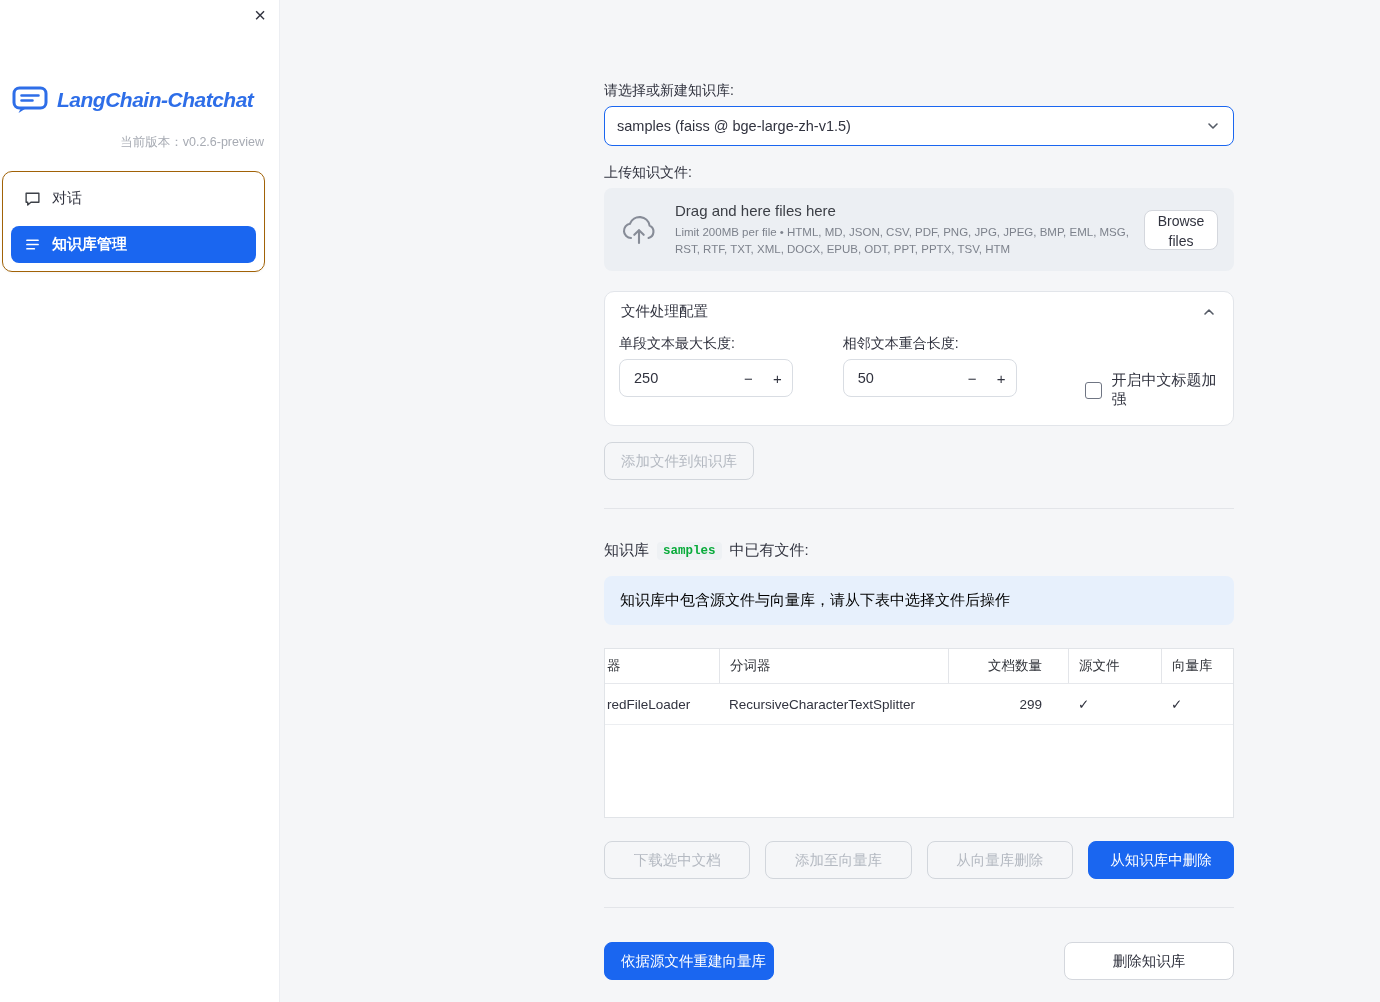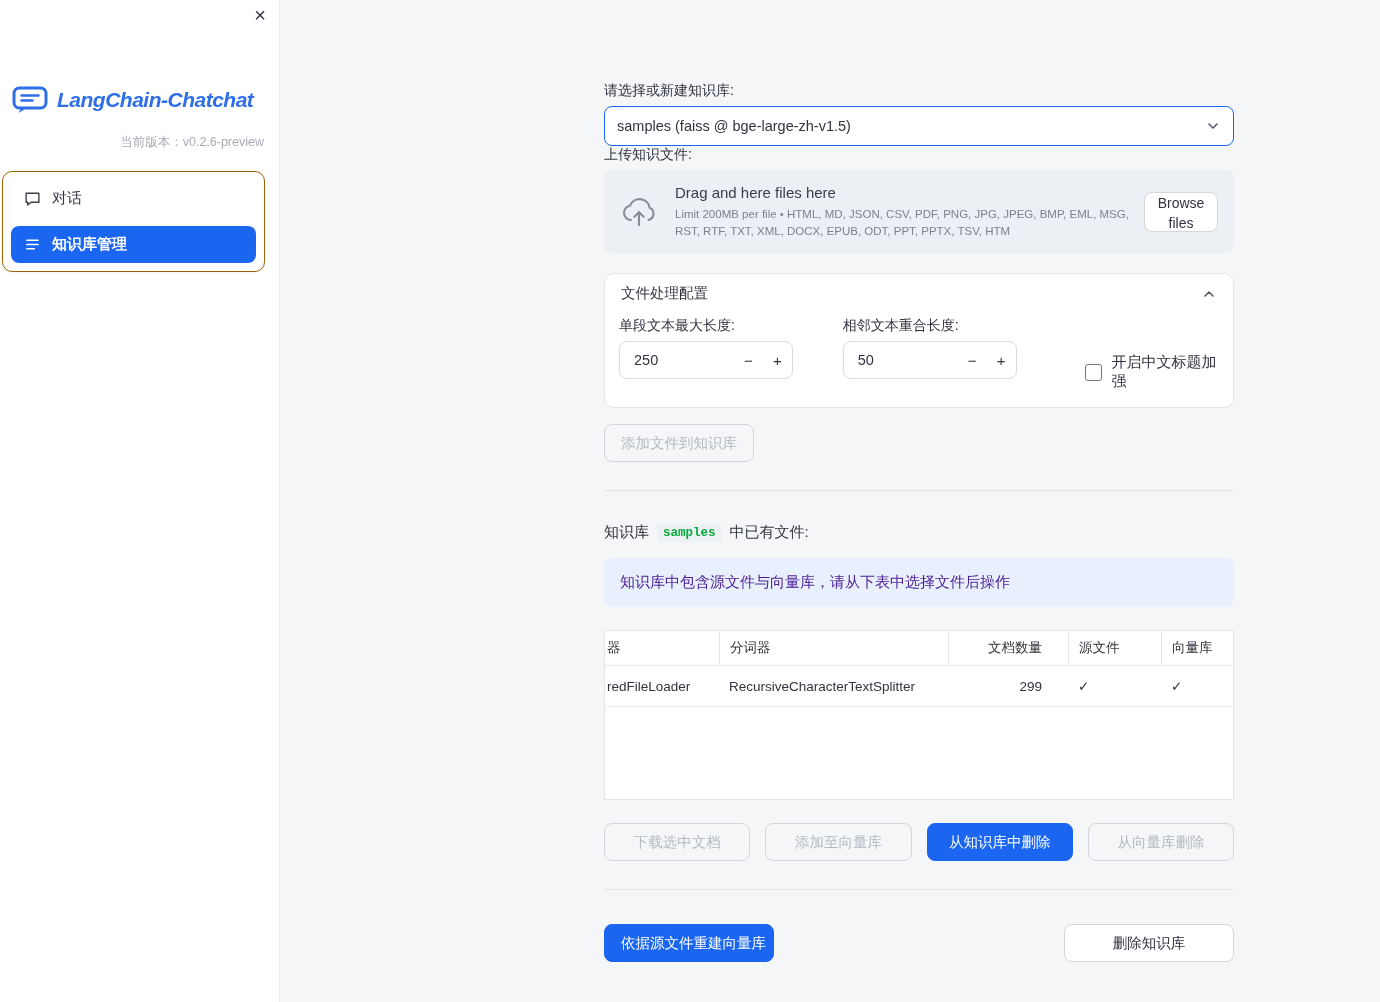--- a/index.html
+++ b/index.html
@@ -37,21 +37,21 @@
   .menu-item + .menu-item { margin-top: 9px; }
   .menu-item.active { background: #1a66f0; color: #ffffff; font-weight: 700; }
   .mi-icon { display: inline-flex; width: 17px; flex: none; }
   
   .main { margin-left: 280px; }
   .content { width: 630px; margin-left: 324px; padding-top: 82px; }
   .field-label { font-size: 14px; color: #31333f; margin-bottom: 6px; }
   .selectbox {
     height: 40px; background: #fff; border: 1px solid #1a66f0; border-radius: 8px;
     display: flex; align-items: center; justify-content: space-between;
-    padding: 0 12px; font-size: 14.5px; margin-bottom: 0; cursor: pointer;
+    padding: 0 12px; font-size: 14.5px; margin-bottom: 18px; cursor: pointer;
   }
   .uploader {
     display: flex; align-items: center; background: #eceff3; border-radius: 8px;
     padding: 14px 16px; margin-bottom: 20px;
   }
   .cloud-wrap { margin-right: 17px; flex: none; display: flex; }
   .up-texts { flex: 1; }
   .drop-text { font-size: 15px; color: #3b3e45; margin-bottom: 5px; }
   .limit-text { font-size: 11.5px; color: #7d828c; line-height: 1.45; max-width: 478px; }
   .browse-btn {
@@ -87,21 +87,21 @@
   .btn-secondary { background: #fff; border: 1px solid #d4d7dd; color: #31333f; }
   hr.divider { border: none; border-top: 1px solid #e3e5e9; margin: 28px 0 32px; }
   hr.divider2 { border: none; border-top: 1px solid #e3e5e9; margin: 28px 0 34px; }
   .kb-line { display: flex; align-items: center; gap: 8px; font-size: 15px; margin-bottom: 16px; }
   .kb-line code {
     font-family: "Liberation Mono", "DejaVu Sans Mono", monospace;
     font-size: 12.5px; color: #09ab3b; background: #eef1f4;
     padding: 2px 6px; border-radius: 4px; font-weight: bold;
   }
   .info-box {
-    background: #e7f0fc; color: #4c1d95; border-radius: 8px;
+    background: #e7f0fc; color: #000000; border-radius: 8px;
     padding: 15px 16px; font-size: 15px; margin-bottom: 23px;
   }
   .kb-table { background: #fff; border: 1px solid #e1e4e8; height: 170px; margin-bottom: 23px; font-size: 13.5px; overflow: hidden; }
   .tr-head { display: flex; height: 35px; border-bottom: 1px solid #e6e8ec; color: #33363c; }
   .tr-row  { display: flex; height: 41px; border-bottom: 1px solid #eceef1; }
   .cell { display: flex; align-items: center; padding: 0 10px; overflow: hidden; white-space: nowrap; }
   .tr-head .cell + .cell { border-left: 1px solid #e3e5e9; }
   .c1 { width: 114px; padding-left: 2px; }
   .c2 { width: 229px; }
   .c3 { width: 120px; justify-content: flex-end; padding-right: 26px; }
@@ -240,22 +240,22 @@
         <div class="cell c2">RecursiveCharacterTextSplitter</div>
         <div class="cell c3">299</div>
         <div class="cell c4">✓</div>
         <div class="cell c5">✓</div>
       </div>
     </div>
 
     <div class="actions">
       <button class="btn btn-disabled">下载选中文档</button>
       <button class="btn btn-disabled">添加至向量库</button>
+      <button class="btn btn-disabled">从向量库删除</button>
       <button class="btn btn-primary">从知识库中删除</button>
-      <button class="btn btn-disabled">从向量库删除</button>
     </div>
 
     <hr class="divider2">
 
     <div class="bottom-row">
       <button class="btn btn-primary">依据源文件重建向量库</button>
       <button class="btn btn-secondary">删除知识库</button>
     </div>
 
   </div>

